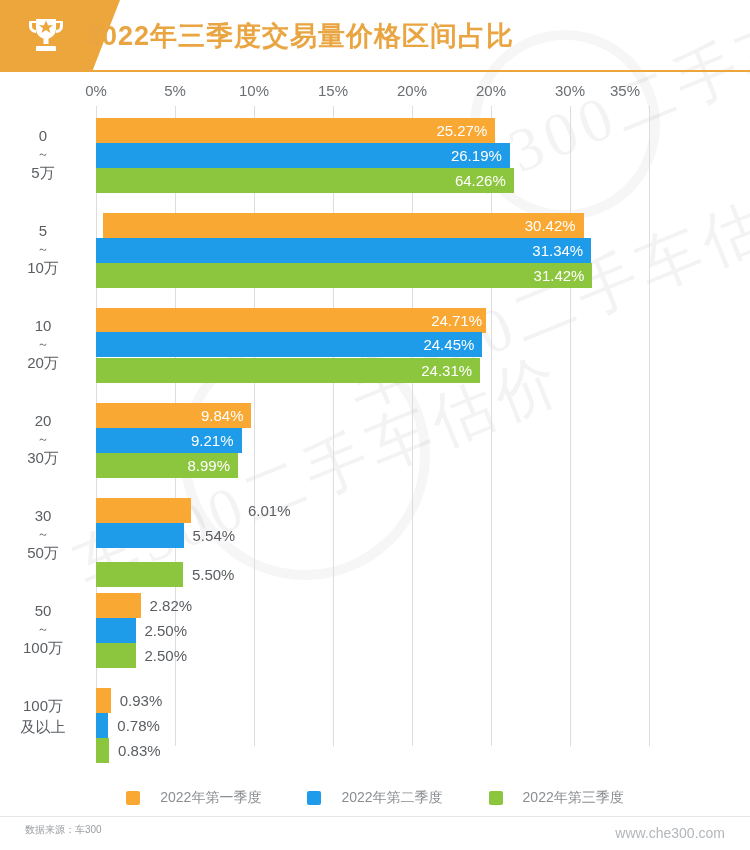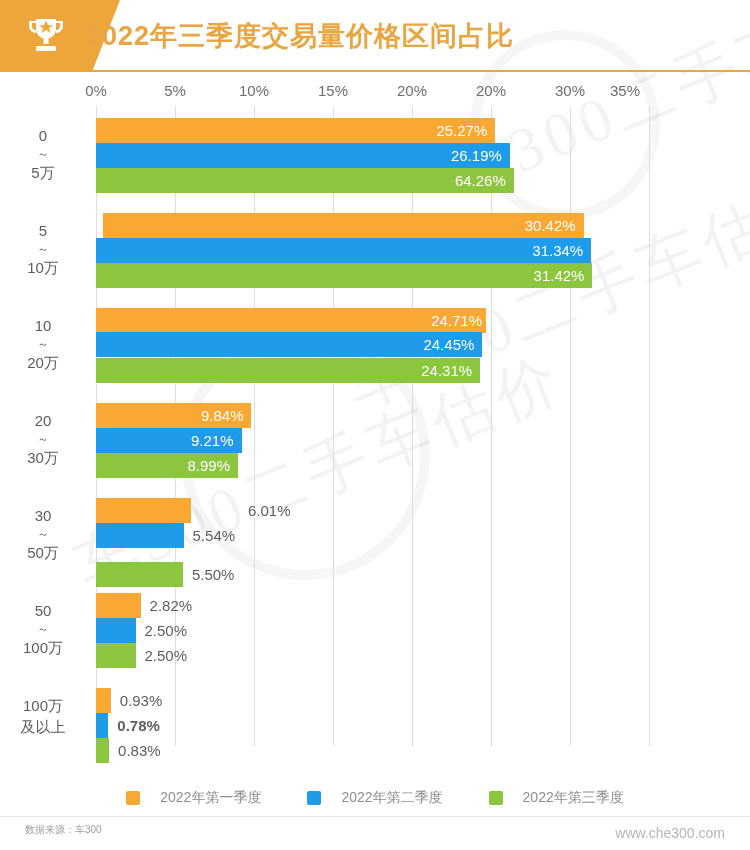--- a/index.html
+++ b/index.html
@@ -290,21 +290,21 @@
           <div class="cat-label" style="top: 6.5px;">
             <span class="cat-line">100万</span>
             <span class="cat-line">及以上</span>
           </div>
           <div class="bar-row" style="top: 0px; width: 640px;">
             <div class="bar" style="width: 14.694px; background: rgb(249, 169, 51);"></div>
             <div class="bar-val outside" style="left: 23.694px;">0.93%</div>
           </div>
           <div class="bar-row" style="top: 25px; width: 640px;">
             <div class="bar" style="width: 12.324px; background: rgb(30, 155, 233);"></div>
-            <div class="bar-val outside" style="left: 21.324px; font-weight: bold;">0.78%</div>
+            <div class="bar-val outside" style="left: 21.324px;">0.78%</div>
           </div>
           <div class="bar-row" style="top: 50px; width: 640px;">
             <div class="bar" style="width: 13.114px; background: rgb(140, 198, 63);"></div>
             <div class="bar-val outside" style="left: 22.114px;">0.83%</div>
           </div>
         </div>
       </div>
   </div>
 
   <div class="legend" id="legend">

